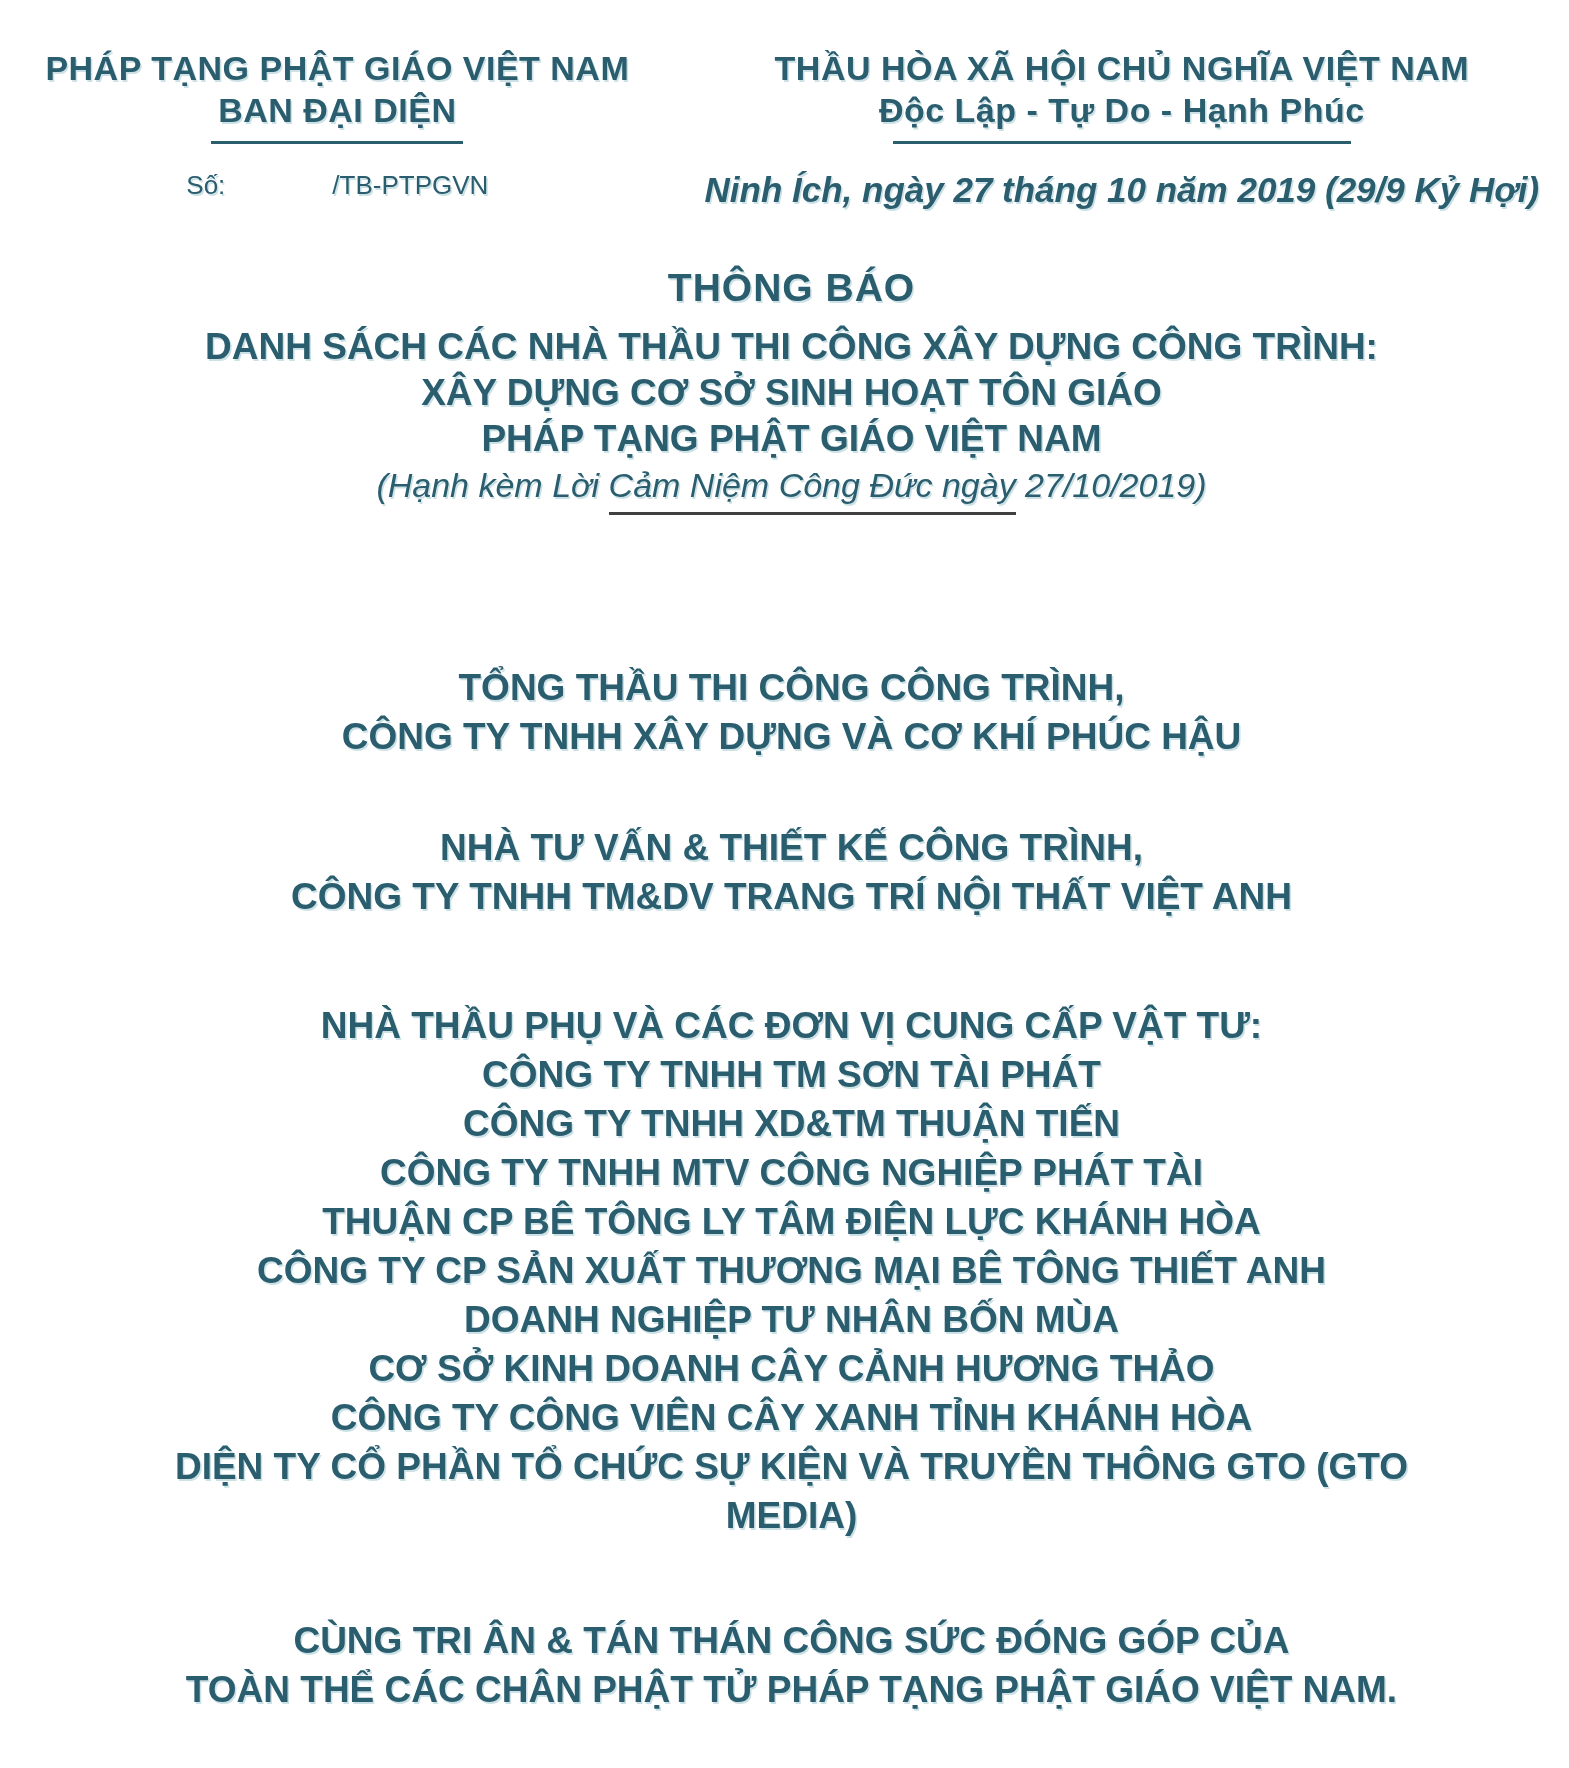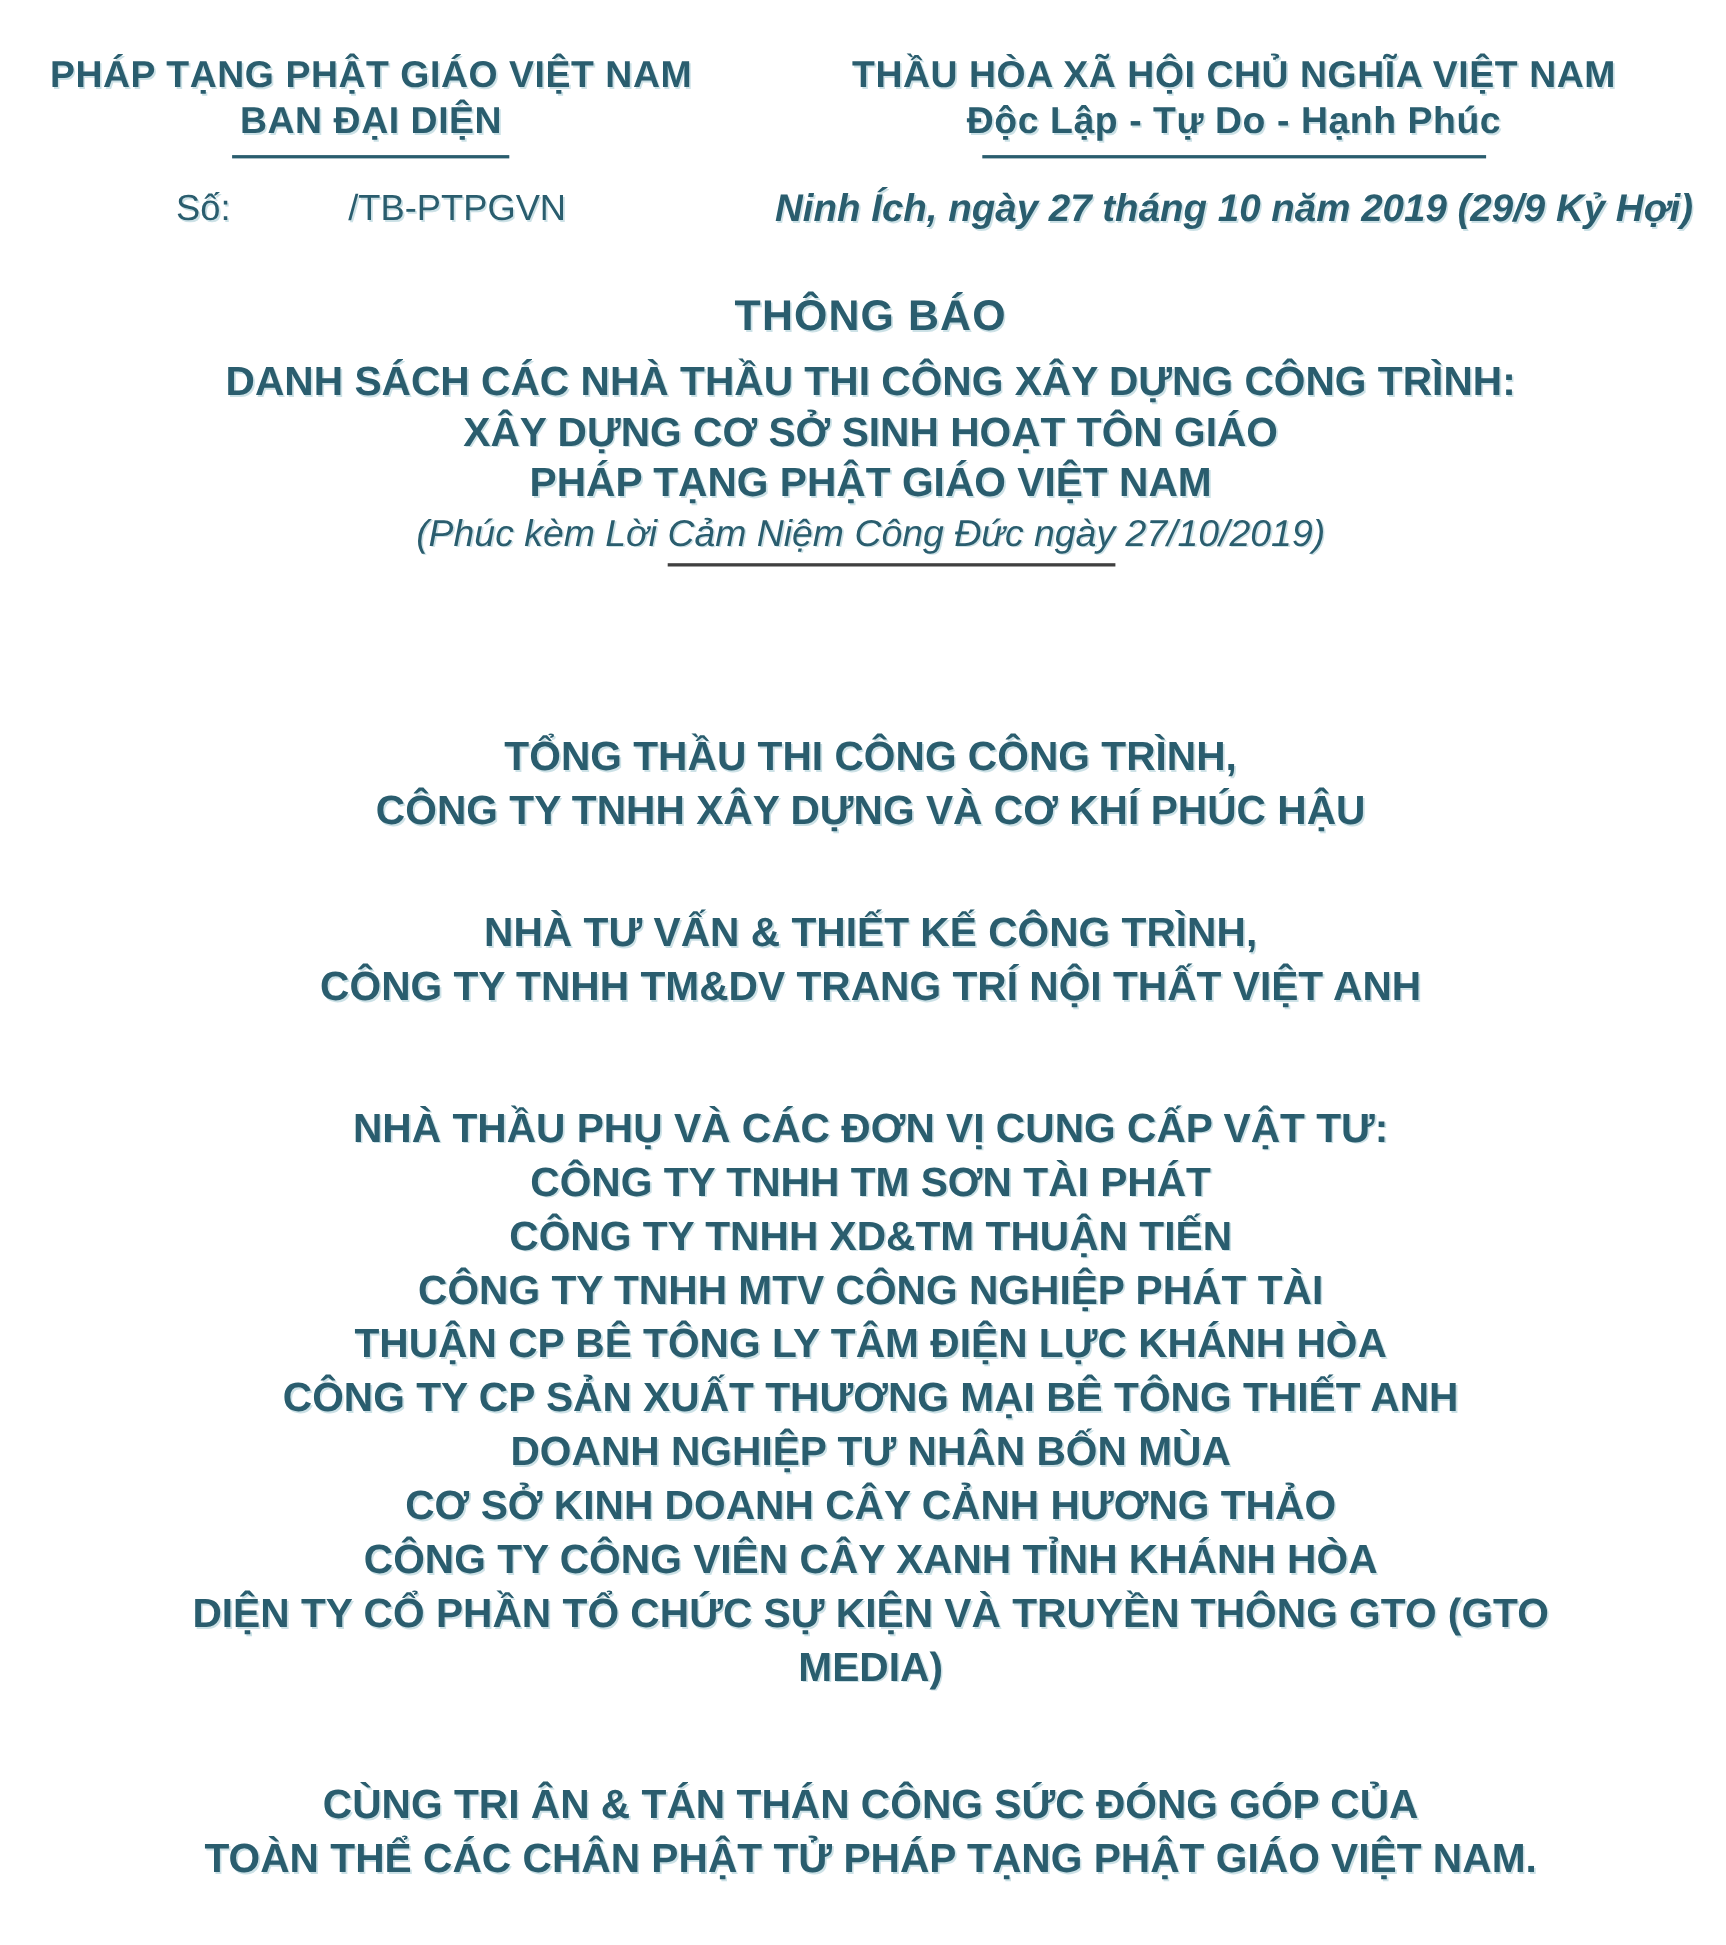--- a/index.html
+++ b/index.html
@@ -46,21 +46,21 @@
   .ref-row {
     display: flex;
     width: 100%;
     margin-top: 26px;
   }
   .ref-left {
     width: 43%;
     display: flex;
     justify-content: center;
     gap: 107px;
-    font-size: 33px;
+    font-size: 26px;
     font-weight: 400;
   }
   .ref-right {
     width: 57%;
     text-align: center;
     font-size: 35px;
     font-style: italic;
     font-weight: 700;
   }
   
@@ -129,21 +129,21 @@
 
   <div class="main-title center txt">THÔNG BÁO</div>
 
   <div class="subtitle center">
     <div class="txt">DANH SÁCH CÁC NHÀ THẦU THI CÔNG XÂY DỰNG CÔNG TRÌNH:</div>
     <div class="txt">XÂY DỰNG CƠ SỞ SINH HOẠT TÔN GIÁO</div>
     <div class="txt">PHÁP TẠNG PHẬT GIÁO VIỆT NAM</div>
   </div>
 
   <div class="attachment-note center">
-    <span class="txt">(Phúc kèm Lời </span><span class="u txt">Cảm Niệm Công Đức ngày</span><span class="txt"> 27/10/2019)</span>
+    <span class="txt">(Hạnh kèm Lời </span><span class="u txt">Cảm Niệm Công Đức ngày</span><span class="txt"> 27/10/2019)</span>
   </div>
 
   <div class="section section-contractor center">
     <div class="txt">TỔNG THẦU THI CÔNG CÔNG TRÌNH,</div>
     <div class="txt">CÔNG TY TNHH XÂY DỰNG VÀ CƠ KHÍ PHÚC HẬU</div>
   </div>
 
   <div class="section section-consultant center">
     <div class="txt">NHÀ TƯ VẤN &amp; THIẾT KẾ CÔNG TRÌNH,</div>
     <div class="txt">CÔNG TY TNHH TM&amp;DV TRANG TRÍ NỘI THẤT VIỆT ANH</div>

